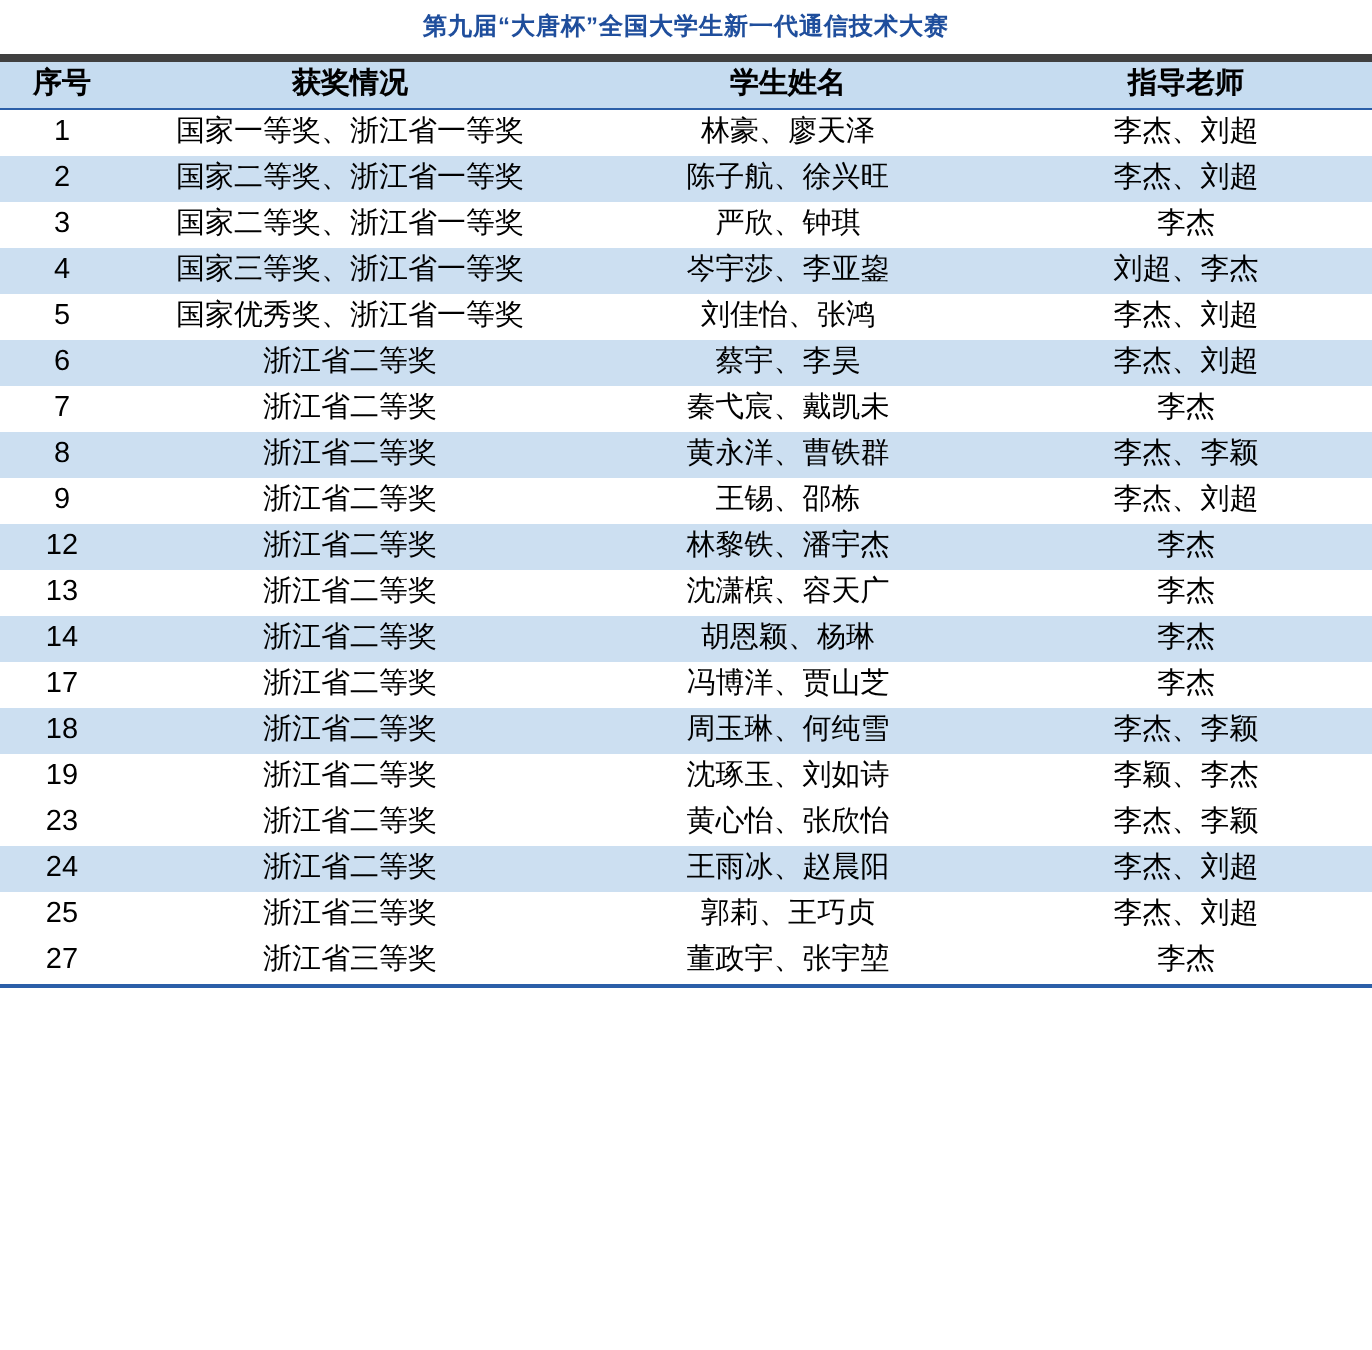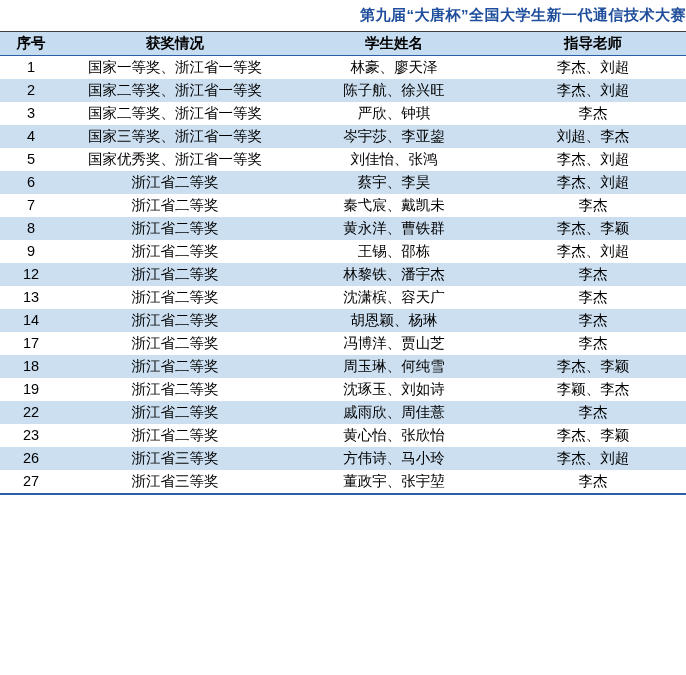--- a/index.html
+++ b/index.html
@@ -11,22 +11,22 @@
     width: 686px;
     height: 675px;
     font-family: "Liberation Sans", sans-serif;
     color: #000000;
     overflow: hidden;
   }
   .doc {
     width: 686px;
   }
   .title {
-    text-align: right;
-    font-size: 15px;
+    text-align: center;
+    font-size: 12px;
     font-weight: bold;
     color: #1f4e9c;
     padding: 6px 0 7px 0;
     letter-spacing: 0.5px;
     line-height: 1.2;
     white-space: nowrap;
   }
   table.award-table {
     width: 686px;
     border-collapse: collapse;
@@ -40,21 +40,21 @@
     height: 23px;
     line-height: 23px;
     padding: 0;
     white-space: nowrap;
     overflow: hidden;
   }
   thead th {
     background: #c6dcf0;
     font-weight: bold;
     color: #000000;
-    border-top: 1px solid #404040;
+    border-top: 4px solid #404040;
     border-bottom: 1.5px solid #2b5fa8;
     height: 25px;
     line-height: 25px;
   }
   tbody tr.odd td {
     background: #ffffff;
   }
   tbody tr.even td {
     background: #ccdff1;
   }
@@ -171,36 +171,36 @@
           <td>浙江省二等奖</td>
           <td>周玉琳、何纯雪</td>
           <td>李杰、李颖</td>
         </tr>
         <tr class="odd">
           <td>19</td>
           <td>浙江省二等奖</td>
           <td>沈琢玉、刘如诗</td>
           <td>李颖、李杰</td>
         </tr>
-        <tr class="even">
-          <td>22</td>
-          <td>浙江省二等奖</td>
-          <td>戚雨欣、周佳薏</td>
-          <td>李杰</td>
-        </tr>
         <tr class="odd">
           <td>23</td>
           <td>浙江省二等奖</td>
           <td>黄心怡、张欣怡</td>
           <td>李杰、李颖</td>
         </tr>
         <tr class="even">
-          <td>26</td>
+          <td>24</td>
+          <td>浙江省二等奖</td>
+          <td>王雨冰、赵晨阳</td>
+          <td>李杰、刘超</td>
+        </tr>
+        <tr class="odd">
+          <td>25</td>
           <td>浙江省三等奖</td>
-          <td>方伟诗、马小玲</td>
+          <td>郭莉、王巧贞</td>
           <td>李杰、刘超</td>
         </tr>
         <tr class="odd">
           <td>27</td>
           <td>浙江省三等奖</td>
           <td>董政宇、张宇堃</td>
           <td>李杰</td>
         </tr>
       </tbody>
   </table>

